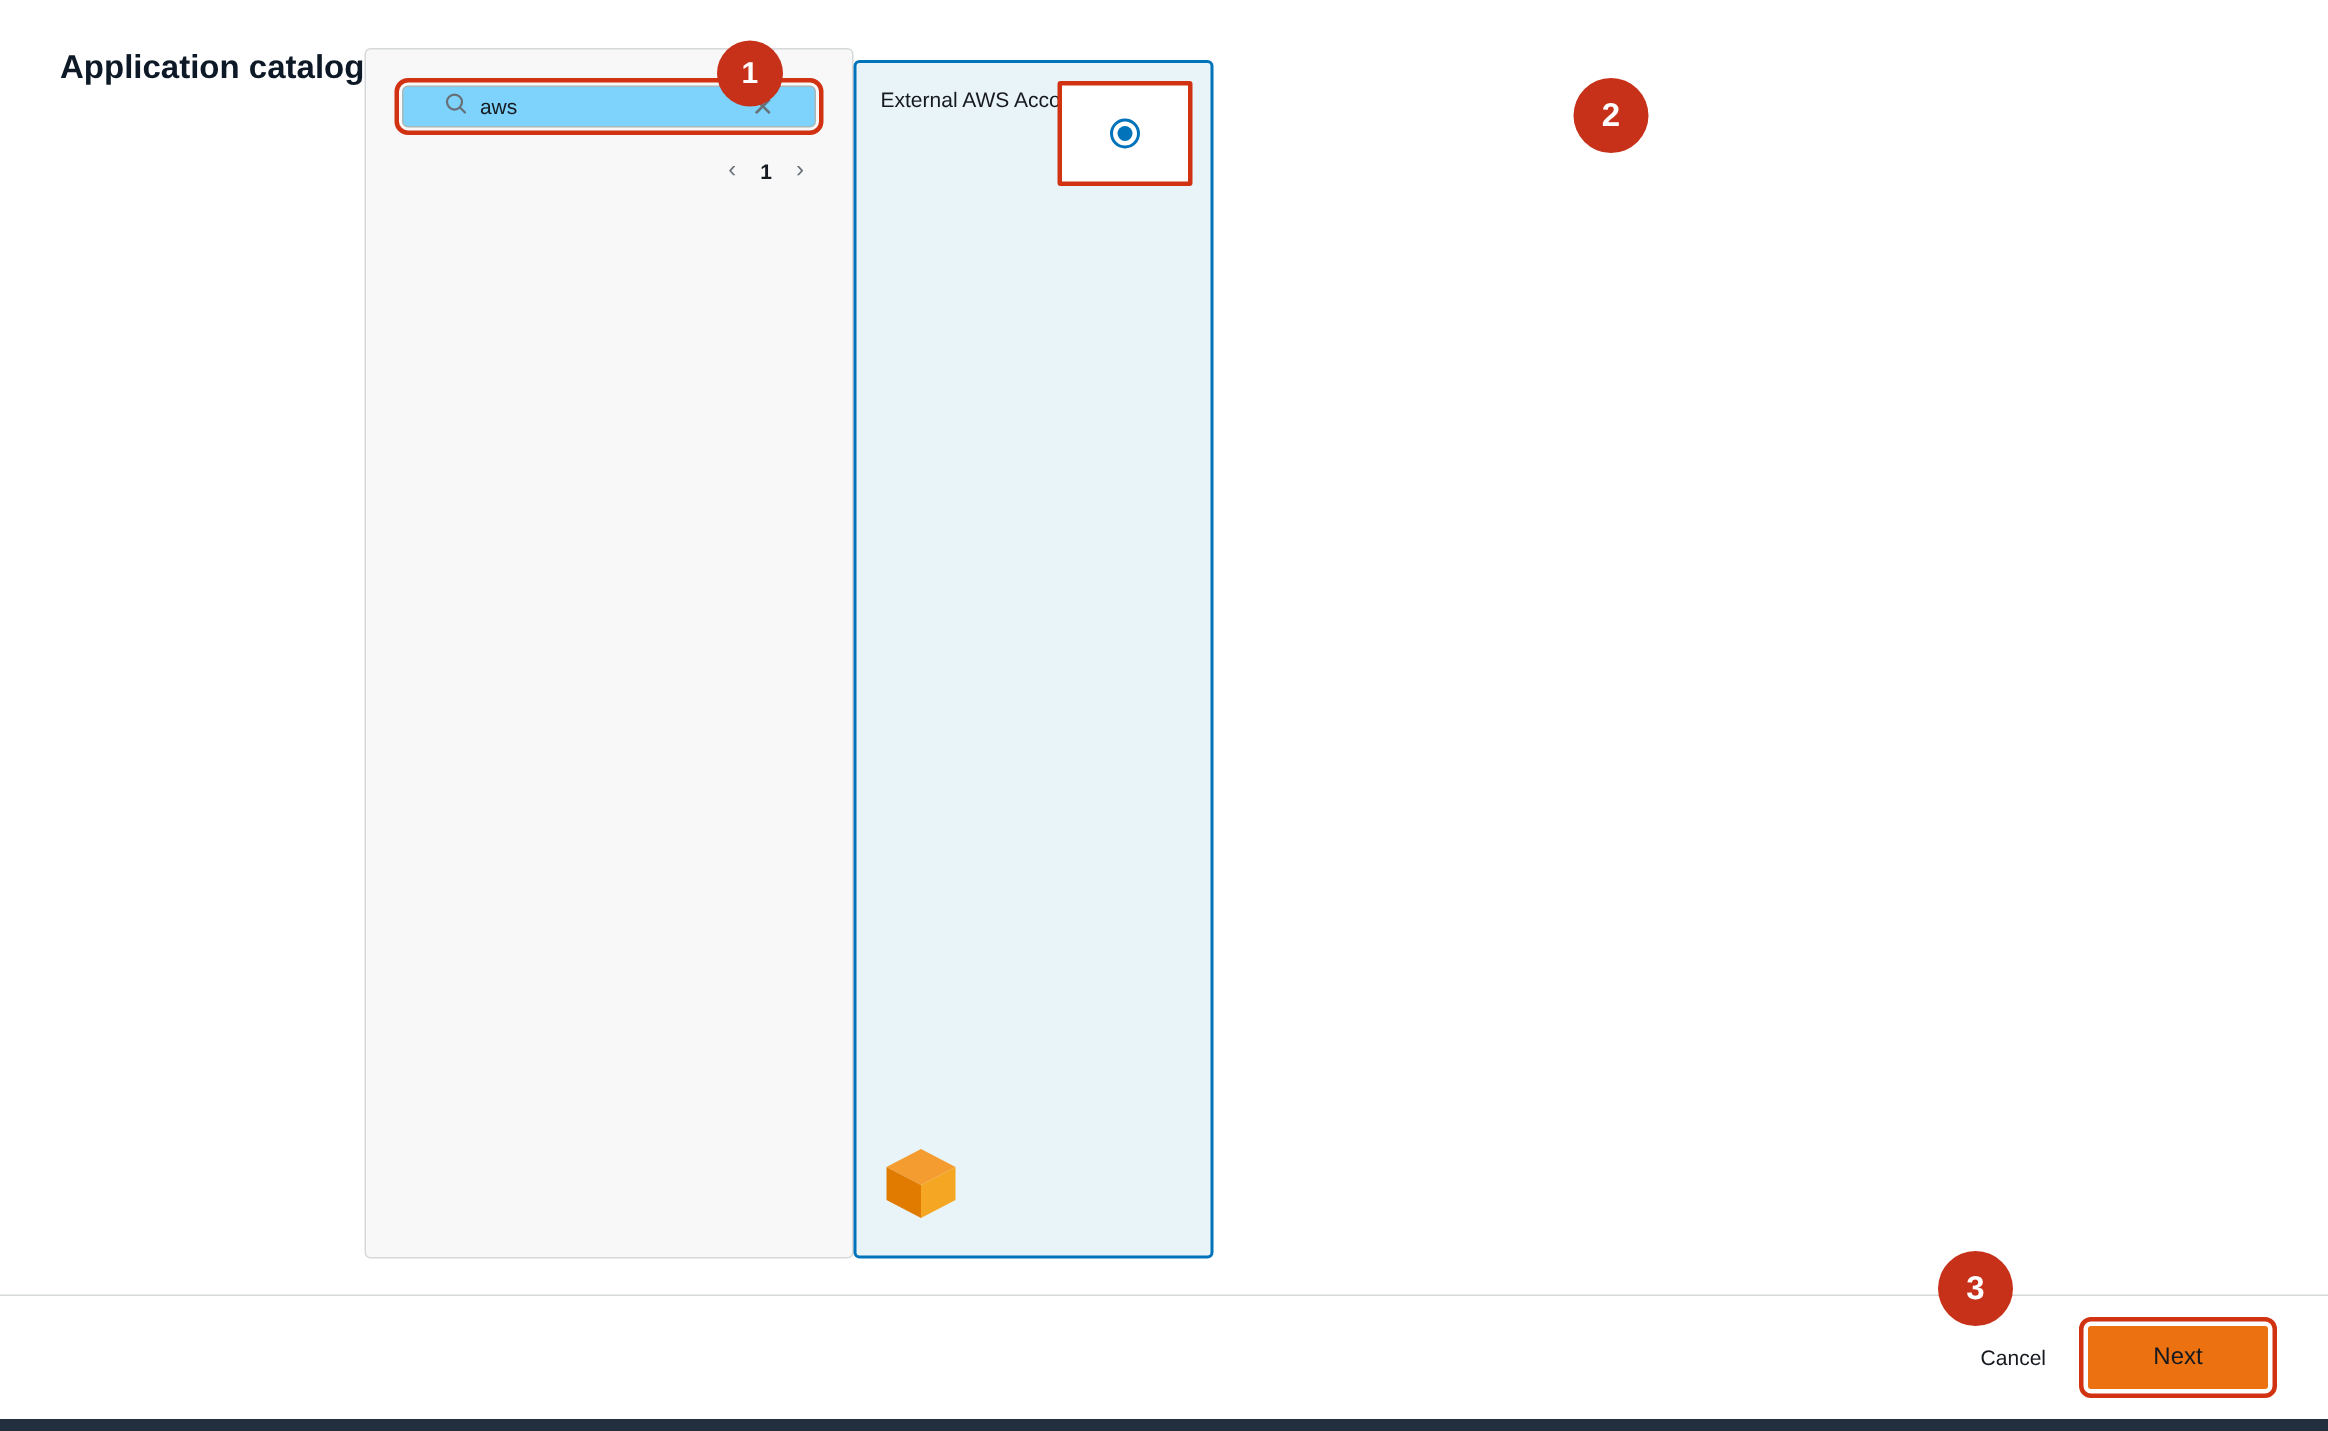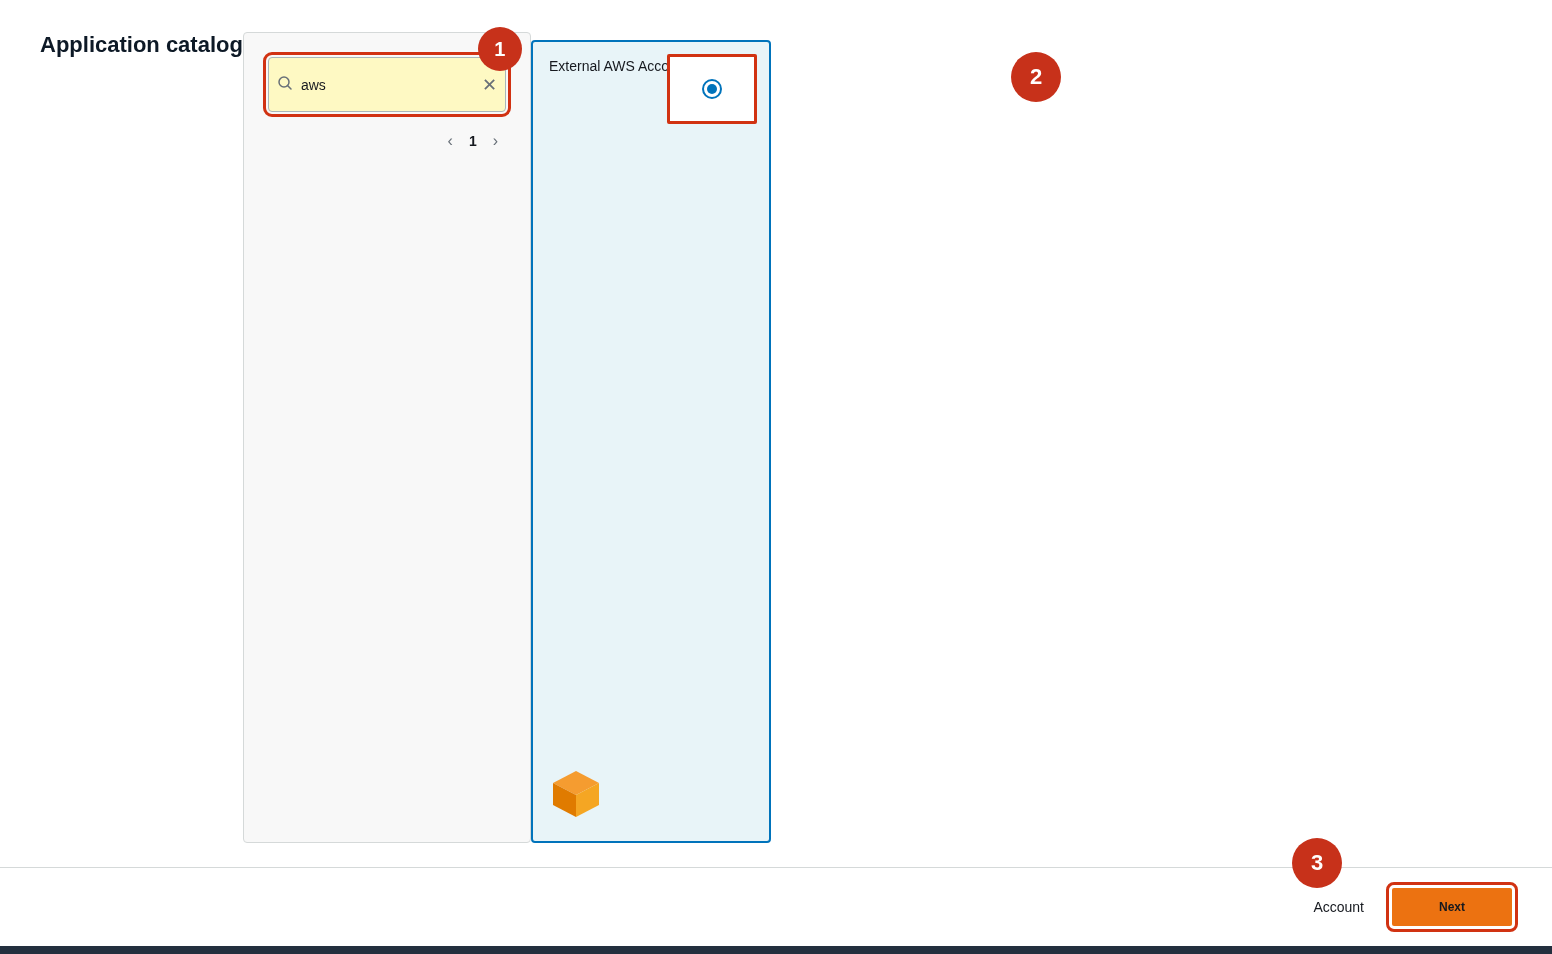--- a/index.html
+++ b/index.html
@@ -37,25 +37,25 @@
       background: #f8f8f8;
       border: 1px solid #d5d9d9;
       border-radius: 4px;
       padding: 24px;
       margin-bottom: 24px;
     }
 
     .search-bar {
       display: flex;
       align-items: center;
-      background: #fef9c3;
+      background: #7dd3fc;
       border: 1px solid #aab7b8;
       border-radius: 4px;
-      padding: 0 8px;
-      height: 55px;
+      padding: 0 27px;
+      height: 28px;
       position: relative;
       outline: 3px solid #d13212;
       outline-offset: 2px;
     }
 
     .search-icon {
       color: #687078;
       font-size: 16px;
       margin-right: 8px;
       flex-shrink: 0;
@@ -244,22 +244,22 @@
       cursor: pointer;
       font-weight: 500;
       padding: 8px 12px;
     }
 
     .next-btn {
       background: #ec7211;
       border: none;
       border-radius: 2px;
       color: #16191f;
-      font-size: 12px;
-      font-weight: 700;
+      font-size: 16px;
+      font-weight: 400;
       padding: 12px 40px;
       cursor: pointer;
       outline: 3px solid #d13212;
       outline-offset: 3px;
       min-width: 120px;
     }
 
     .bottom-bar {
       background: #232f3e;
       height: 8px;
@@ -319,17 +319,17 @@
 
           <polygon points="50,16 27,28 27,50 50,38" fill="#f5a623"></polygon>
         </svg>
       </div>
     </div>
   </div>
 </div>
 
 <div class="footer-area">
   <div class="step-badge-3">3</div>
-  <button class="cancel-btn">Account</button>
+  <button class="cancel-btn">Cancel</button>
   <button class="next-btn">Next</button>
 </div>
 
 <div class="bottom-bar"></div>
 
 </body></html>

